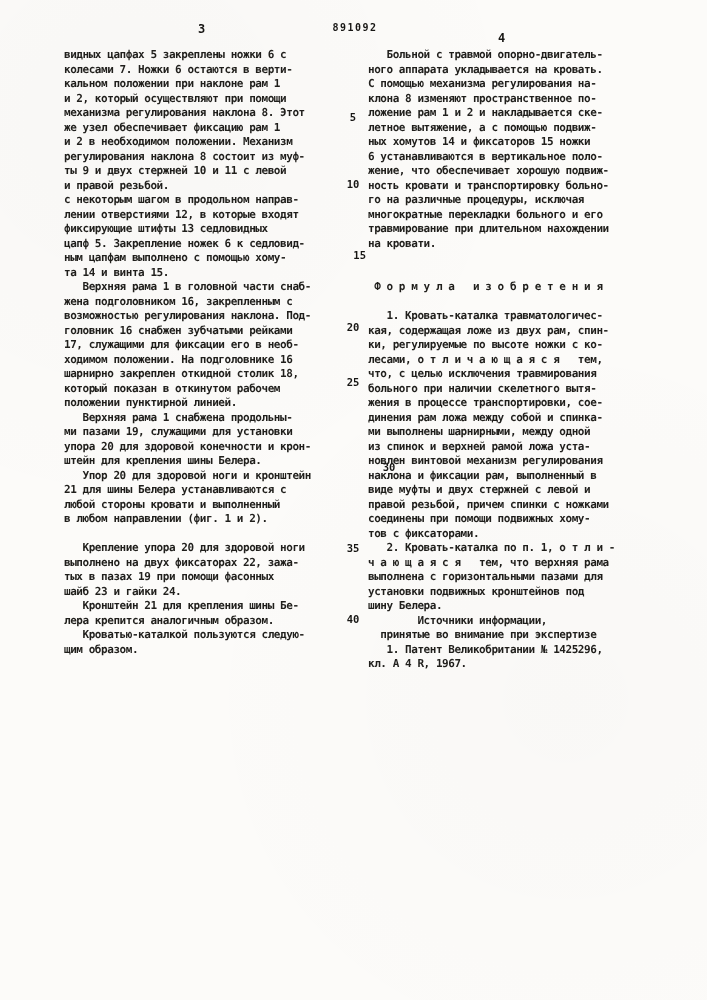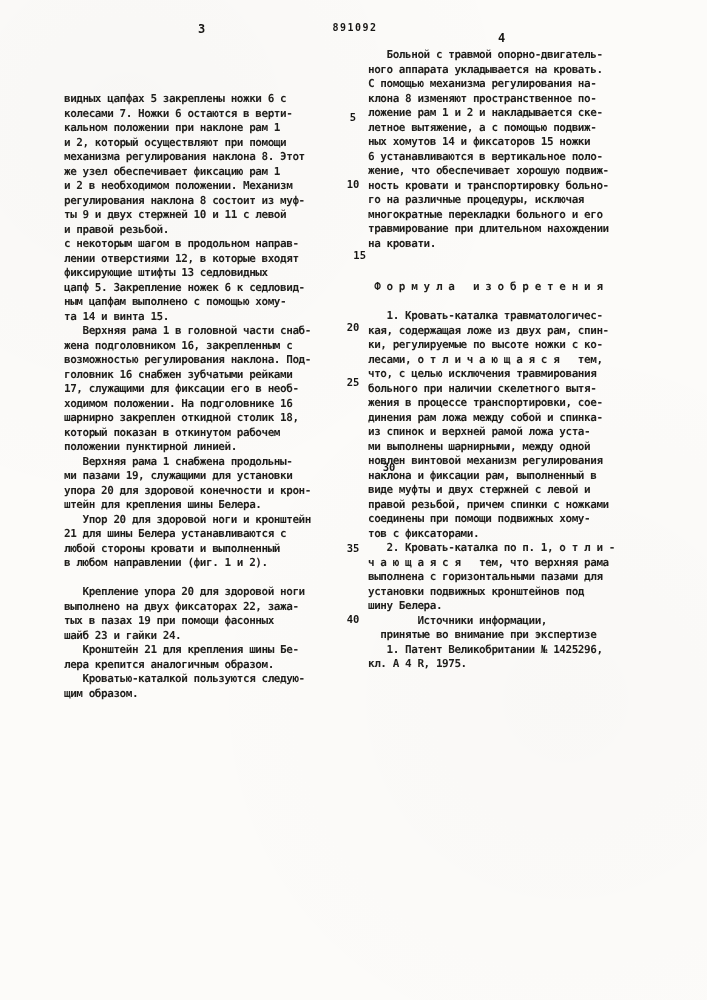--- a/index.html
+++ b/index.html
@@ -37,21 +37,21 @@
     text-align: center;
     font-size: 10px;
     font-weight: 700;
     letter-spacing: 1.5px;
     color: #171614;
   }
   .col {
     position: absolute;
     top: 48px;
   }
-  .col-left { left: 64px; width: 272px; margin-top: 44px; }
+  .col-left { left: 64px; width: 272px; }
   .col-right { left: 368px; width: 286px; }
   .line {
     white-space: pre;
     font-size: 11px;
     font-weight: 700;
     line-height: 14.5px;
     height: 14.5px;
     letter-spacing: -0.45px;
     color: #201f1c;
     text-rendering: geometricPrecision;
@@ -150,37 +150,37 @@
       <div class="line"> Ф о р м у л а   и з о б р е т е н и я</div>
       <div class="line">&nbsp;</div>
       <div class="line">   1. Кровать-каталка травматологичес-</div>
       <div class="line">кая, содержащая ложе из двух рам, спин-</div>
       <div class="line">ки, регулируемые по высоте ножки с ко-</div>
       <div class="line">лесами, о т л и ч а ю щ а я с я   тем,</div>
       <div class="line">что, с целью исключения травмирования</div>
       <div class="line">больного при наличии скелетного вытя-</div>
       <div class="line">жения в процессе транспортировки, сое-</div>
       <div class="line">динения рам ложа между собой и спинка-</div>
+      <div class="line">ми выполнены шарнирными, между одной</div>
       <div class="line">из спинок и верхней рамой ложа уста-</div>
-      <div class="line">ми выполнены шарнирными, между одной</div>
       <div class="line">новлен винтовой механизм регулирования</div>
       <div class="line">наклона и фиксации рам, выполненный в</div>
       <div class="line">виде муфты и двух стержней с левой и</div>
       <div class="line">правой резьбой, причем спинки с ножками</div>
       <div class="line">соединены при помощи подвижных хому-</div>
       <div class="line">тов с фиксаторами.</div>
       <div class="line">   2. Кровать-каталка по п. 1, о т л и -</div>
       <div class="line">ч а ю щ а я с я   тем, что верхняя рама</div>
       <div class="line">выполнена с горизонтальными пазами для</div>
       <div class="line">установки подвижных кронштейнов под</div>
       <div class="line">шину Белера.</div>
       <div class="line">        Источники информации,</div>
       <div class="line">  принятые во внимание при экспертизе</div>
       <div class="line">   1. Патент Великобритании № 1425296,</div>
-      <div class="line">кл. A 4 R, 1975.</div>
+      <div class="line">кл. A 4 R, 1967.</div>
     </div>
 
   <div>
     <span class="gutter-num gn-0">5</span>
     <span class="gutter-num gn-1">10</span>
     <span class="gutter-num gn-2">15</span>
     <span class="gutter-num gn-3">20</span>
     <span class="gutter-num gn-4">25</span>
     <span class="gutter-num gn-5">30</span>
     <span class="gutter-num gn-6">35</span>

